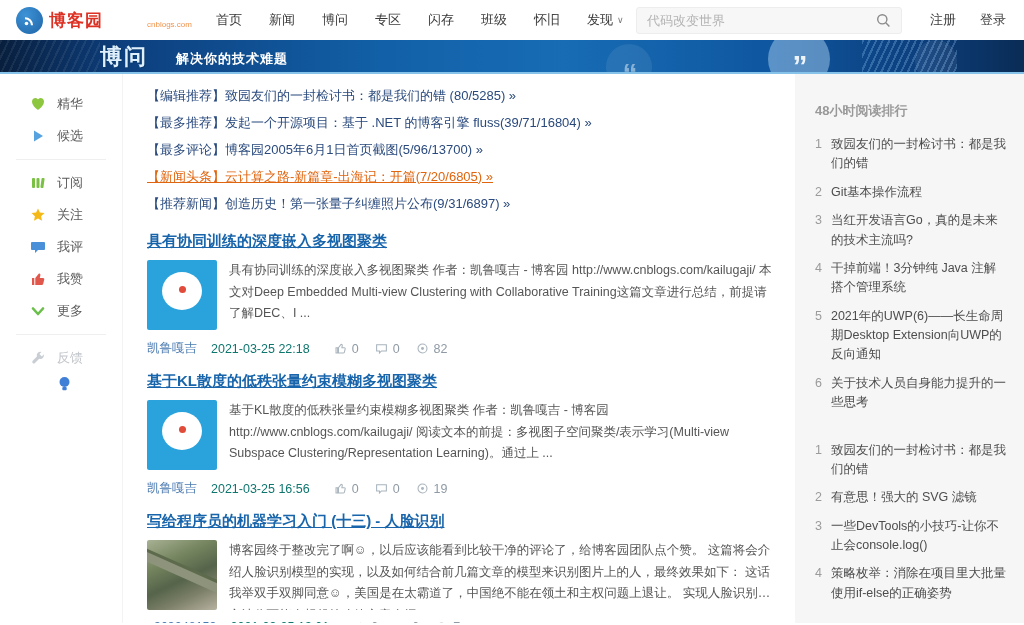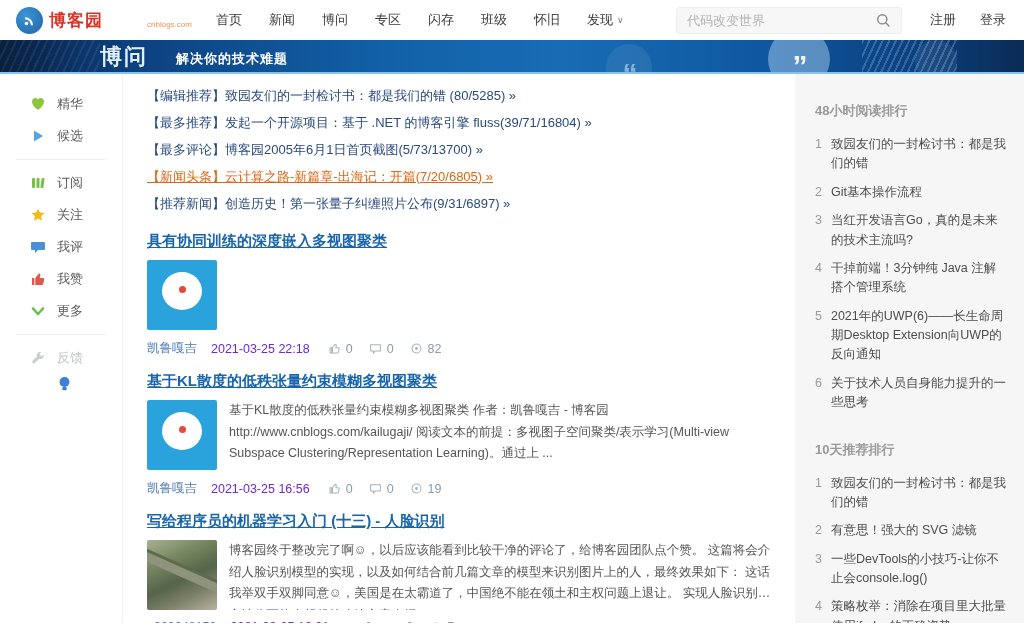--- a/index.html
+++ b/index.html
@@ -11,21 +11,21 @@
   .logo { display:flex; align-items:center; gap:6px; cursor:pointer; }
   .logo-circle { width:27px; height:27px; border-radius:50%; flex:none;
     background:radial-gradient(circle at 35% 30%, #3d93d6, #1f65a8);
     display:flex; align-items:center; justify-content:center; }
   .logo-textcol { display:flex; flex-direction:row; line-height:1; }
   .logo-title { font-size:17px; font-weight:bold; color:#dd3124; letter-spacing:1px; }
   .logo-sub { font-size:8px; color:#f0944d; margin-top:1px; align-self:flex-end;padding-left:44px; }
   .nav { display:flex; gap:27px; margin-left:24px; font-size:13px; color:#3a3a3a; }
   .nav-item { cursor:pointer; display:flex; align-items:center; gap:4px; white-space:nowrap; }
   .chev { font-size:9px; color:#777; }
-  .search { margin-left:auto; width:226px; height:27px; background:#f7f7f7; border:1px solid #ededed;
+  .search { margin-left:auto; width:266px; height:27px; background:#f7f7f7; border:1px solid #ededed;
     border-radius:3px; display:flex; align-items:center; padding:0 10px; }
   .search input { flex:1; border:none; outline:none; background:transparent; font-size:13px; color:#555;
     font-family:inherit; }
   .search input::placeholder { color:#b3b3b3; }
   .auth { display:flex; gap:24px; margin-left:28px; font-size:13px; color:#404040; }
   .auth span { cursor:pointer; }
 
   
   .banner { height:34px; position:relative; overflow:hidden; border-bottom:2px solid #86c3ea;
     background:linear-gradient(90deg,#081f3e 0%,#0d3f7e 12%,#1261a8 38%,#176cb4 55%,#0f57a0 75%,#0c3e7c 90%,#0a2c55 100%); }
@@ -72,21 +72,21 @@
     background:#fff; border-radius:50%; }
   .thumb.doraemon::after { content:""; position:absolute; left:32px; top:26px; width:7px; height:7px;
     background:#e04b3a; border-radius:50%; }
   .thumb.greatwall { background:linear-gradient(155deg,#a8b194 0%,#75855f 30%,#55644a 55%,#7d8069 75%,#b7b2a0 100%); }
   .thumb.greatwall::before { content:""; position:absolute; left:-8px; top:30px; width:95px; height:9px;
     background:#8e937c; transform:rotate(24deg); box-shadow:0 -3px 0 #5d6a4c; }
   .summary { font-size:12.5px; color:#555; line-height:1.72; overflow:hidden; display:-webkit-box;
     -webkit-line-clamp:3; -webkit-box-orient:vertical; word-break:break-word; }
   .post-meta { display:flex; align-items:center; margin-top:10px; font-size:12.5px; }
   .author { color:#4a7ab0; margin-right:14px; cursor:pointer; }
-  .date { color:#6d28d9; margin-right:18px; }
+  .date { color:#0f766e; margin-right:24px; }
   .stat { display:flex; align-items:center; gap:5px; margin-right:16px; color:#8f9aa5; }
 
   .right-sidebar { width:229px; flex:none; background:#f6f6f6; padding:28px 18px 0 20px; overflow:hidden; }
   .rank-section { margin-bottom:28px; }
   .rank-title { font-size:13px; color:#999; margin-bottom:15px;font-weight:bold; }
   .rank-list { list-style:none; counter-reset:rank; }
   .rank-list li { counter-increment:rank; font-size:12.5px; color:#4d4d4d; line-height:1.55;
     margin-bottom:9px; display:flex; gap:9px; cursor:pointer; }
   .rank-list li::before { content:counter(rank); color:#9b9b9b; flex:none; }
 
@@ -243,29 +243,30 @@
             <rect x="5.3" y="11" width="4.4" height="3.2" rx="1"></rect>
           </svg>
       </span>
     </div>
   </div>
 
   <div class="main">
     <div>
       <div class="featured-line">【编辑推荐】致园友们的一封检讨书：都是我们的错 (80/5285) »</div>
       <div class="featured-line">【最多推荐】发起一个开源项目：基于 .NET 的博客引擎 fluss(39/71/16804) »</div>
-      <div class="featured-line">【最多评论】博客园2005年6月1日首页截图(5/73/13700) »</div>
+      <div class="featured-line">【最多评论】博客园2005年6月1日首页截图(5/96/13700) »</div>
       <div class="featured-line highlight">【新闻头条】云计算之路-新篇章-出海记：开篇(7/20/6805) »</div>
       <div class="featured-line">【推荐新闻】创造历史！第一张量子纠缠照片公布(9/31/6897) »</div>
     </div>
 
     <div class="post">
       <span class="post-title">具有协同训练的深度嵌入多视图聚类</span>
       <div class="post-body">
         <div class="thumb doraemon"></div>
+        <div class="summary">具有协同训练的深度嵌入多视图聚类 作者：凯鲁嘎吉 - 博客园 http://www.cnblogs.com/kailugaji/ 本文对Deep Embedded Multi-view Clustering with Collaborative Training这篇文章进行总结，前提请了解DEC、I ...</div>
       </div>
       <div class="post-meta">
         <span class="author">凯鲁嘎吉</span>
         <span class="date">2021-03-25 22:18</span>
         <span class="stat">
           <svg width="13" height="13" viewBox="0 0 16 16" fill="none" stroke="#a9b4bd" stroke-width="1.3">
               <path d="M2.5 7h2v6.5h-2zM5.5 13.5h5.8c.8 0 1.3-.4 1.5-1.1l.9-3.7c.3-1-.2-1.7-1.1-1.7H9.7l.5-2.8c.2-1.1-1.4-1.8-1.9-.7L5.5 7Z"></path>
             </svg>
           <span>0</span>
         </span>
@@ -367,21 +368,20 @@
           </li>
         <li>
             <span>2021年的UWP(6)——长生命周期Desktop Extension向UWP的反向通知</span>
           </li>
         <li>
             <span>关于技术人员自身能力提升的一些思考</span>
           </li>
       </ol>
     </div>
     <div class="rank-section">
-      <div class="rank-title">10天推荐排行</div>
       <ol class="rank-list">
         <li>
             <span>致园友们的一封检讨书：都是我们的错</span>
           </li>
         <li>
             <span>有意思！强大的 SVG 滤镜</span>
           </li>
         <li>
             <span>一些DevTools的小技巧-让你不止会console.log()</span>
           </li>

